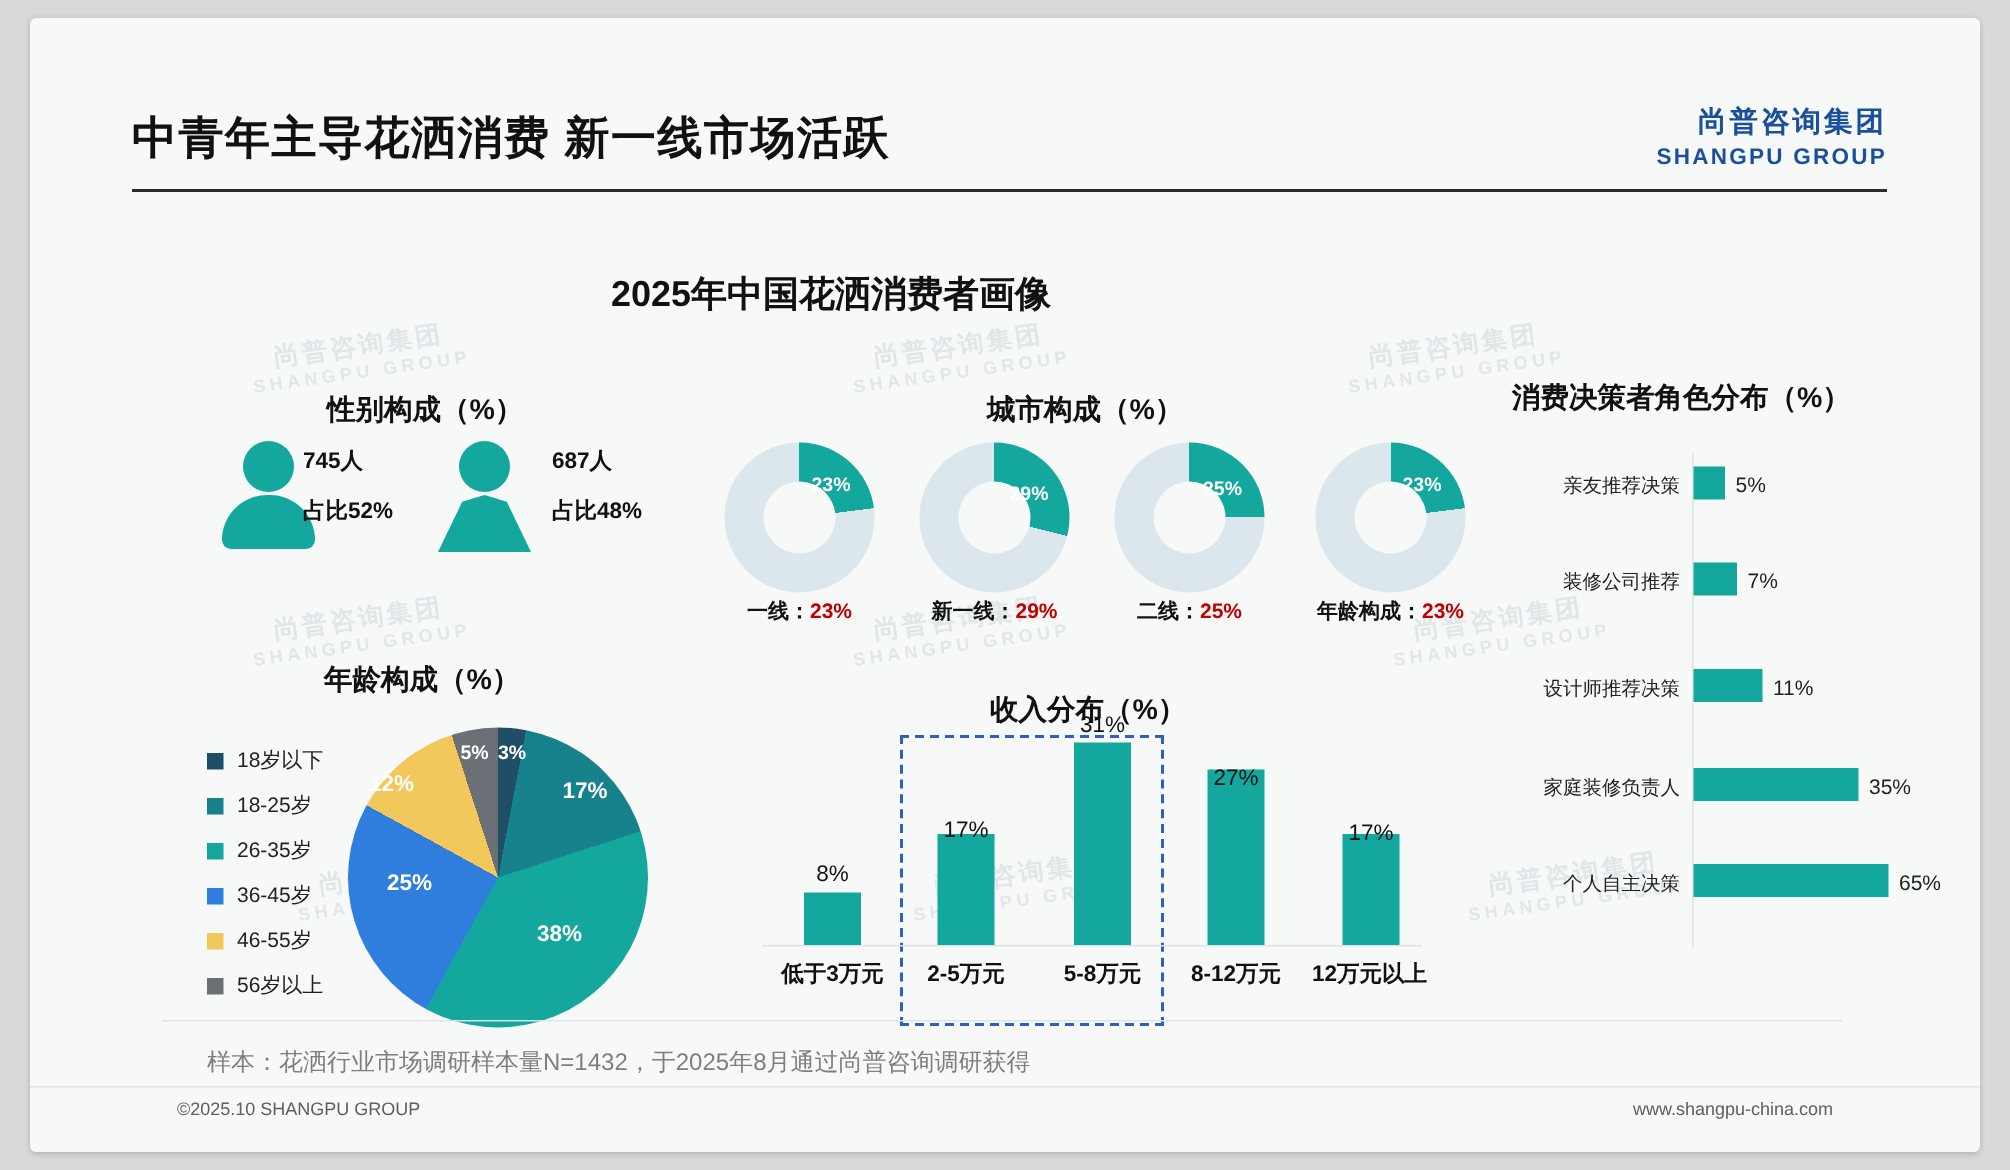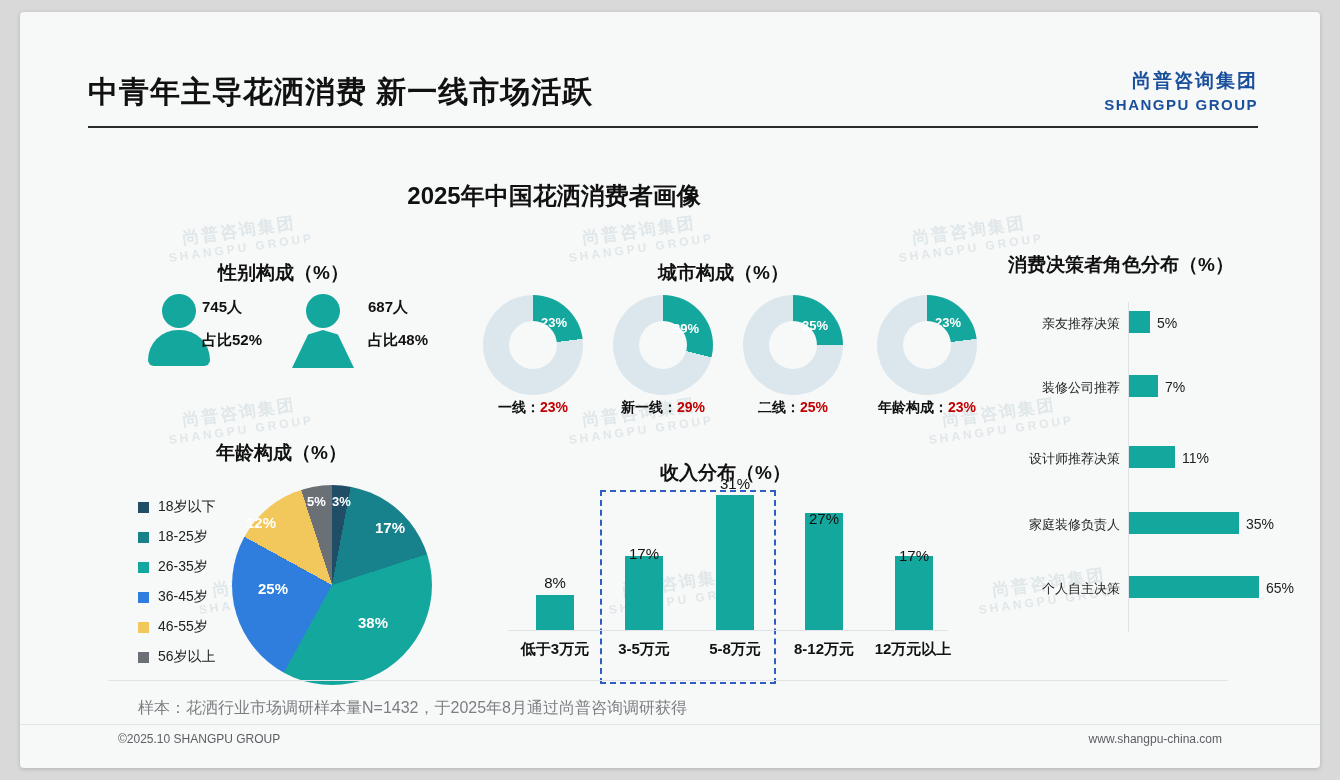--- a/index.html
+++ b/index.html
@@ -257,21 +257,21 @@
 
   <div class="dash-box" style="left:580px;top:478px;width:172px;height:190px;"></div>
   <div class="inc-axis" style="left:488px;top:618px;width:440px;"></div>
 
   <div class="col" style="left:516px;top:583px;height:35px;"></div>
   <div class="col-val" style="left:495px;top:562px;">8%</div>
   <div class="col-cat" style="left:480px;top:628px;">低于3万元</div>
 
   <div class="col" style="left:605px;top:544px;height:74px;"></div>
   <div class="col-val" style="left:584px;top:533px;">17%</div>
-  <div class="col-cat" style="left:569px;top:628px;">3-5万元</div>
+  <div class="col-cat" style="left:569px;top:628px;">2-5万元</div>
 
   <div class="col" style="left:696px;top:483px;height:135px;"></div>
   <div class="col-val" style="left:675px;top:463px;">31%</div>
   <div class="col-cat" style="left:660px;top:628px;">5-8万元</div>
 
   <div class="col" style="left:785px;top:501px;height:117px;"></div>
   <div class="col-val" style="left:764px;top:498px;">27%</div>
   <div class="col-cat" style="left:749px;top:628px;">8-12万元</div>
 
   <div class="col" style="left:875px;top:544px;height:74px;"></div>

